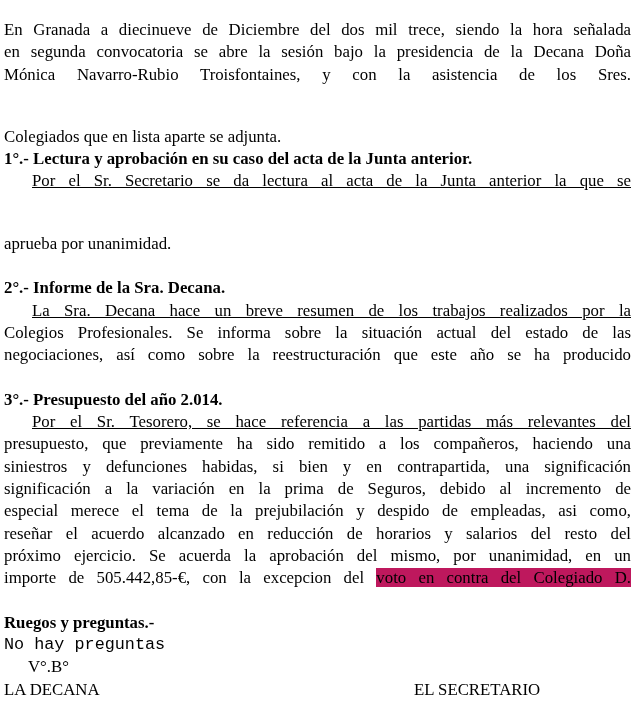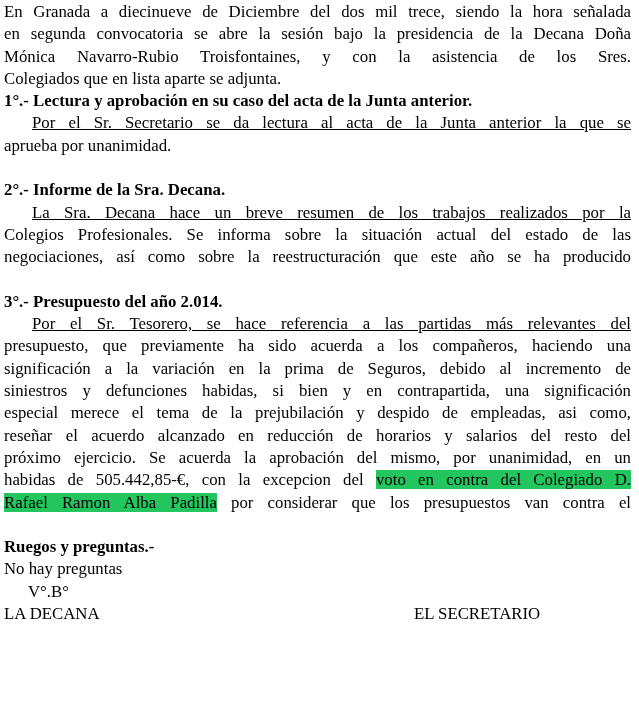--- a/index.html
+++ b/index.html
@@ -12,51 +12,53 @@
     height: 714px;
     overflow: hidden;
     font-family: "Liberation Serif", "DejaVu Serif", serif;
     font-size: 16.8px;
     color: #000000;
   }
   .page {
     box-sizing: border-box;
     width: 639px;
     height: 512px;
-    padding: 1px 8px 0 4px;
+    padding: 19px 8px 0 4px;
   }
   .line {
     line-height: 22.3px;
     text-align: justify;
     text-align-last: justify;
   }
   .line.last {
     text-align-last: left;
+    margin-top: 40px;
   }
   .line.indent {
     text-indent: 28px;
     text-decoration: underline;
   }
   .heading {
     line-height: 22.3px;
     font-weight: bold;
     text-align: left;
   }
   .spaced {
     margin-top: 22.3px;
   }
   .hl {
-    background: #22c55e;
+    background: #be185d;
   }
   .vobo {
     padding-left: 24px;
     line-height: 22.3px;
   }
   .plain-line {
     line-height: 22.3px;
+    font-family: Liberation Mono, monospace;
   }
   .sig-row {
     position: relative;
     line-height: 22.3px;
   }
   .sig-right {
     position: absolute;
     left: 410px;
     top: 0;
   }
@@ -82,28 +84,27 @@
   <div class="spaced">
     <div class="heading">2°.- Informe de la Sra. Decana.</div>
     <div class="line indent">La Sra. Decana hace un breve resumen de los trabajos realizados por la</div>
     <div class="line">Colegios Profesionales. Se informa sobre la situación actual del estado de las</div>
     <div class="line">negociaciones, así como sobre la reestructuración que este año se ha producido</div>
   </div>
 
   <div class="spaced">
     <div class="heading">3°.- Presupuesto del año 2.014.</div>
     <div class="line indent">Por el Sr. Tesorero, se hace referencia a las partidas más relevantes del</div>
-    <div class="line">presupuesto, que previamente ha sido acuerda a los compañeros, haciendo  una</div>
+    <div class="line">presupuesto, que previamente ha sido remitido a los compañeros, haciendo  una</div>
+    <div class="line">siniestros y defunciones habidas, si bien y en contrapartida, una significación</div>
     <div class="line">significación a la variación en la prima de  Seguros, debido al incremento de</div>
-    <div class="line">siniestros y defunciones habidas, si bien y en contrapartida, una significación</div>
     <div class="line">especial merece el tema de la prejubilación y despido de empleadas, asi como,</div>
     <div class="line">reseñar el acuerdo alcanzado en reducción de horarios y salarios del resto del</div>
     <div class="line">próximo ejercicio.  Se acuerda la aprobación del mismo, por unanimidad, en un</div>
-    <div class="line"><span>habidas de 505.442,85-€,  con la excepcion del </span><span class="hl">voto en contra del Colegiado D.</span></div>
-    <div class="line"><span class="hl">Rafael Ramon Alba Padilla</span><span> por considerar que los presupuestos van contra el</span></div>
+    <div class="line"><span>importe de 505.442,85-€,  con la excepcion del </span><span class="hl">voto en contra del Colegiado D.</span></div>
   </div>
 
   <div class="spaced">
     <div class="heading">Ruegos y preguntas.-</div>
     <div class="plain-line">No hay preguntas</div>
     <div class="vobo">V°.B°</div>
     <div class="sig-row">
       <span>LA DECANA</span>
       <span class="sig-right">EL SECRETARIO</span>
     </div>

